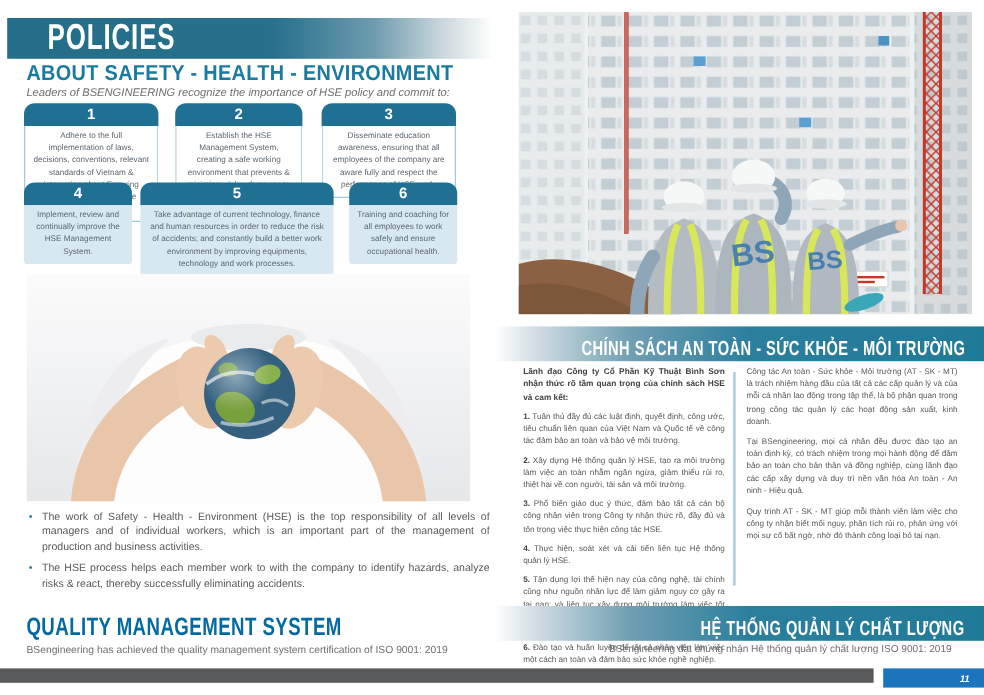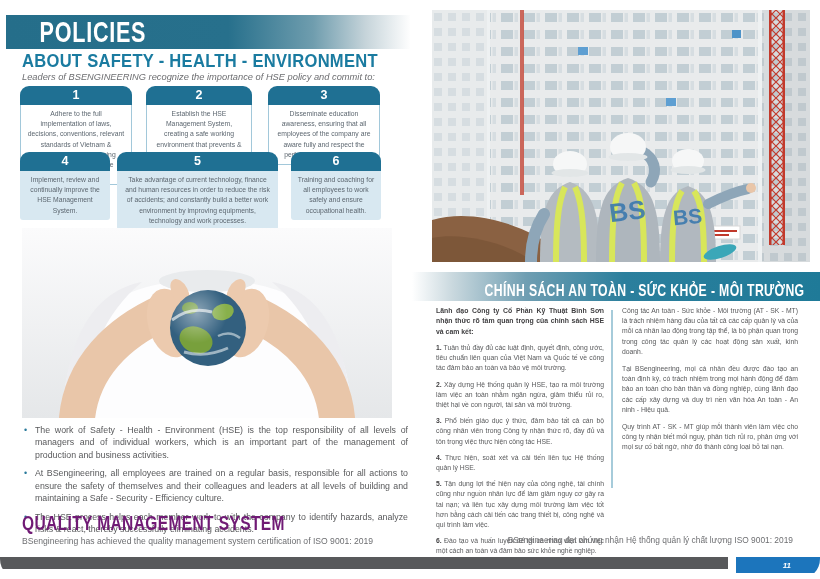--- a/index.html
+++ b/index.html
@@ -1,17 +1,17 @@
 <!DOCTYPE html>
 <html><head>
 <meta charset="utf-8">
 <style>
   html,body{margin:0;padding:0;background:#fff;}
   .page{position:relative;width:820px;height:579px;background:#fff;overflow:hidden;
-        font-family:"Liberation Sans",sans-serif;color:#58595b;border-radius:20px;}
+        font-family:"Liberation Sans",sans-serif;color:#58595b;}
   .cond{display:inline-block;white-space:nowrap;transform-origin:0 50%;}
   .cond-r{display:inline-block;white-space:nowrap;transform-origin:100% 50%;}
 
   
   .policies-bar{position:absolute;left:6px;top:15px;width:404px;height:34px;
     background:linear-gradient(90deg,#256e8a 0%,#27708c 55%,#6f9dae 76%,#c6d4da 89%,#fefefe 100%);
     display:flex;align-items:center;}
   .policies-bar .t{font-size:30px;font-weight:bold;color:#fff;padding-left:15px;
     letter-spacing:1px;transform:scaleX(.72);}
   .about-h{position:absolute;left:22px;top:51px;color:#1a7ba0;font-weight:bold;font-size:18px;
@@ -34,21 +34,21 @@
   #b6{left:291px;top:152px;width:90px;height:62px;}
 
   .photo-left{position:absolute;left:22px;top:228px;width:370px;height:190px;overflow:hidden;}
   .photo-right{position:absolute;left:432px;top:10px;width:378px;height:252px;overflow:hidden;}
 
   .bullets{position:absolute;left:22px;top:424px;width:386px;margin:0;padding:0;list-style:none;}
   .bullets li{position:relative;font-size:8.8px;line-height:1.42;color:#58595b;
     margin:0 0 6px;padding-left:13px;text-align:justify;}
   .bullets li::before{content:"•";position:absolute;left:2px;top:0;color:#2a7a9b;font-size:9px;}
 
-  .quality-h{position:absolute;left:22px;top:511px;color:#701a75;font-weight:bold;font-size:21px;
+  .quality-h{position:absolute;left:22px;top:511px;color:#0369a1;font-weight:bold;font-size:21px;
     letter-spacing:.5px;text-decoration:underline;}
   .quality-h .cond{transform:scaleX(.74);}
   .quality-t{position:absolute;left:22px;top:536px;font-size:8.6px;color:#6d6e71;}
 
   
   .banner{position:absolute;left:412px;width:408px;height:29px;display:flex;align-items:flex-end;
     justify-content:flex-end;color:#fff;font-weight:bold;
     background:linear-gradient(90deg,#ffffff 0%,#c9d8de 10%,#6f9eb2 28%,#2b7f9d 52%,#1f7a98 100%);}
   .banner .t{font-size:17px;letter-spacing:.5px;padding-right:22px;transform:scaleX(.72);}
   #banner1{top:272px;}
@@ -63,21 +63,21 @@
   .vn-p{margin:0 0 7px;}
   .col-divider{position:absolute;left:611px;top:310px;width:2px;height:178px;background:#a6cbda;}
 
   .subtitle2{position:absolute;left:412px;top:535px;width:396px;text-align:right;
     padding-right:15px;box-sizing:border-box;font-size:8.4px;color:#6d6e71;}
 
   
   .footer-gray{position:absolute;left:0;top:557px;width:728px;height:12px;background:#58595b;}
   .footer-blue{position:absolute;left:736px;top:557px;width:84px;height:16px;background:#1c75bc;
     color:#fff;font-size:8px;font-weight:bold;display:flex;align-items:center;
-    justify-content:flex-end;padding-right:29px;box-sizing:border-box;font-style:italic;}
+    justify-content:flex-end;padding-right:12px;box-sizing:border-box;font-style:italic;}
 </style>
 </head>
 <body>
 
 <div class="page">
 
   <div class="policies-bar">
     <span class="t">POLICIES</span>
   </div>
 
@@ -145,21 +145,20 @@
         <path d="M150,92 q18,-14 40,-8" stroke="#e8eef0" stroke-width="3" fill="none" opacity="0.7"></path>
         <path d="M162,124 q22,6 44,-4" stroke="#e8eef0" stroke-width="3" fill="none" opacity="0.6"></path>
         <path d="M196,108 q12,-6 22,2" stroke="#dfe8ea" stroke-width="2.5" fill="none" opacity="0.6"></path>
       </g>
       <circle cx="186" cy="100" r="38" fill="url(#globeShine)"></circle>
     </svg>
   </div>
 
   <ul class="bullets">
     <li>The work of Safety - Health - Environment (HSE) is the top responsibility of all levels of managers and of individual workers, which is an important part of the management of production and business activities.</li>
-    <li>At BSengineering, all employees are trained on a regular basis, responsible for all actions to ensure the safety of themselves and their colleagues and leaders at all levels of building and maintaining a Safe - Security - Efficiency culture.</li>
     <li>The HSE process helps each member work to with the company to identify hazards, analyze risks &amp; react, thereby successfully eliminating accidents.</li>
   </ul>
 
   <div class="quality-h">
     <span class="cond">QUALITY MANAGEMENT SYSTEM</span>
   </div>
   <div class="quality-t">BSengineering has achieved the quality management system certification of ISO 9001: 2019</div>
 
   <div class="photo-right">
     <svg width="378" height="252" viewBox="0 0 378 252" xmlns="http://www.w3.org/2000/svg">
@@ -239,20 +238,23 @@
   </div>
 
   <div class="col-divider"></div>
 
   <div class="vn-col" id="col2">
     <p class="vn-p">Công tác An toàn - Sức khỏe - Môi trường (AT - SK - MT) là trách nhiệm hàng đầu của tất cả các cấp quản lý và của mỗi cá nhân lao động trong tập thể, là bộ phận quan trọng trong công tác quản lý các hoạt động sản xuất, kinh doanh.</p>
     <p class="vn-p">Tại BSengineering, mọi cá nhân đều được đào tạo an toàn định kỳ, có trách nhiệm trong mọi hành động để đảm bảo an toàn cho bản thân và đồng nghiệp, cùng lãnh đạo các cấp xây dựng và duy trì nền văn hóa An toàn - An ninh - Hiệu quả.</p>
     <p class="vn-p">Quy trình AT - SK - MT giúp mỗi thành viên làm việc cho công ty nhận biết mối nguy, phân tích rủi ro, phản ứng với mọi sự cố bất ngờ, nhờ đó thành công loại bỏ tai nạn.</p>
   </div>
 
+  <div class="banner" id="banner2">
+    <span class="cond-r t">HỆ THỐNG QUẢN LÝ CHẤT LƯỢNG</span>
+  </div>
   <div class="subtitle2">BSengineering đạt chứng nhận Hệ thống quản lý chất lượng ISO 9001: 2019</div>
 
   <div class="footer-gray"></div>
   <div class="footer-blue">
     <span>11</span>
   </div>
 
 </div>
 
 </body></html>

